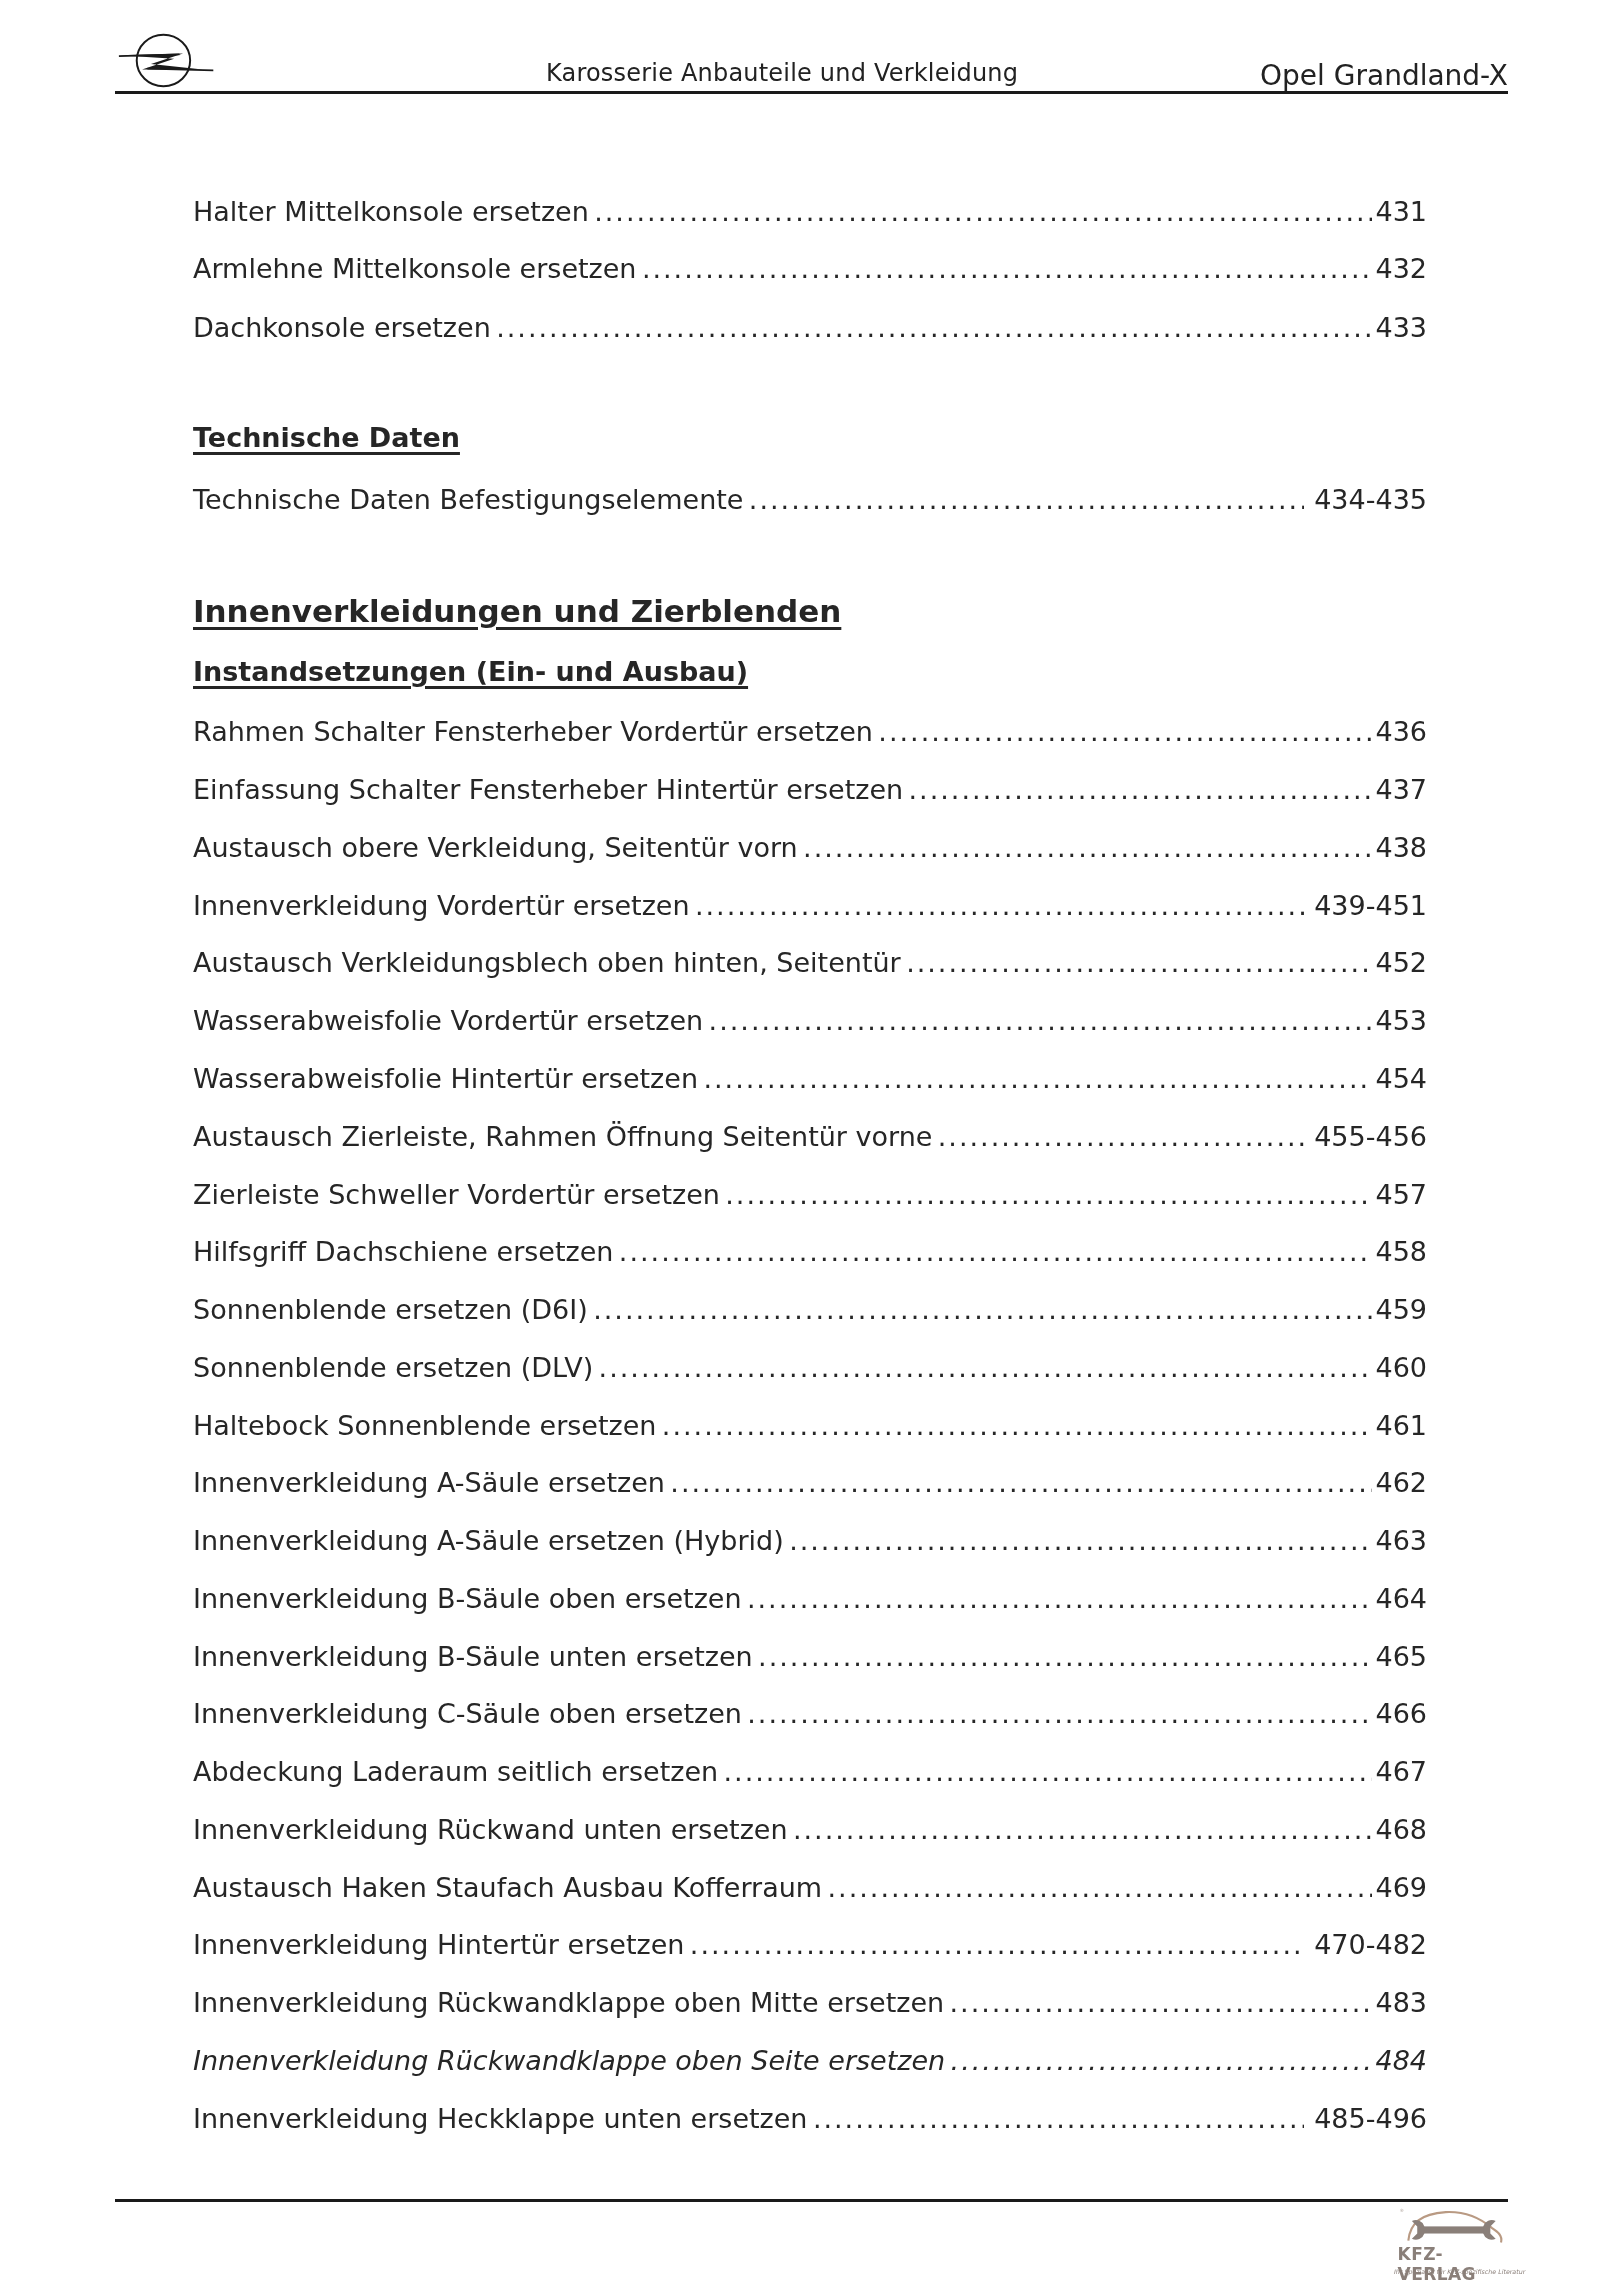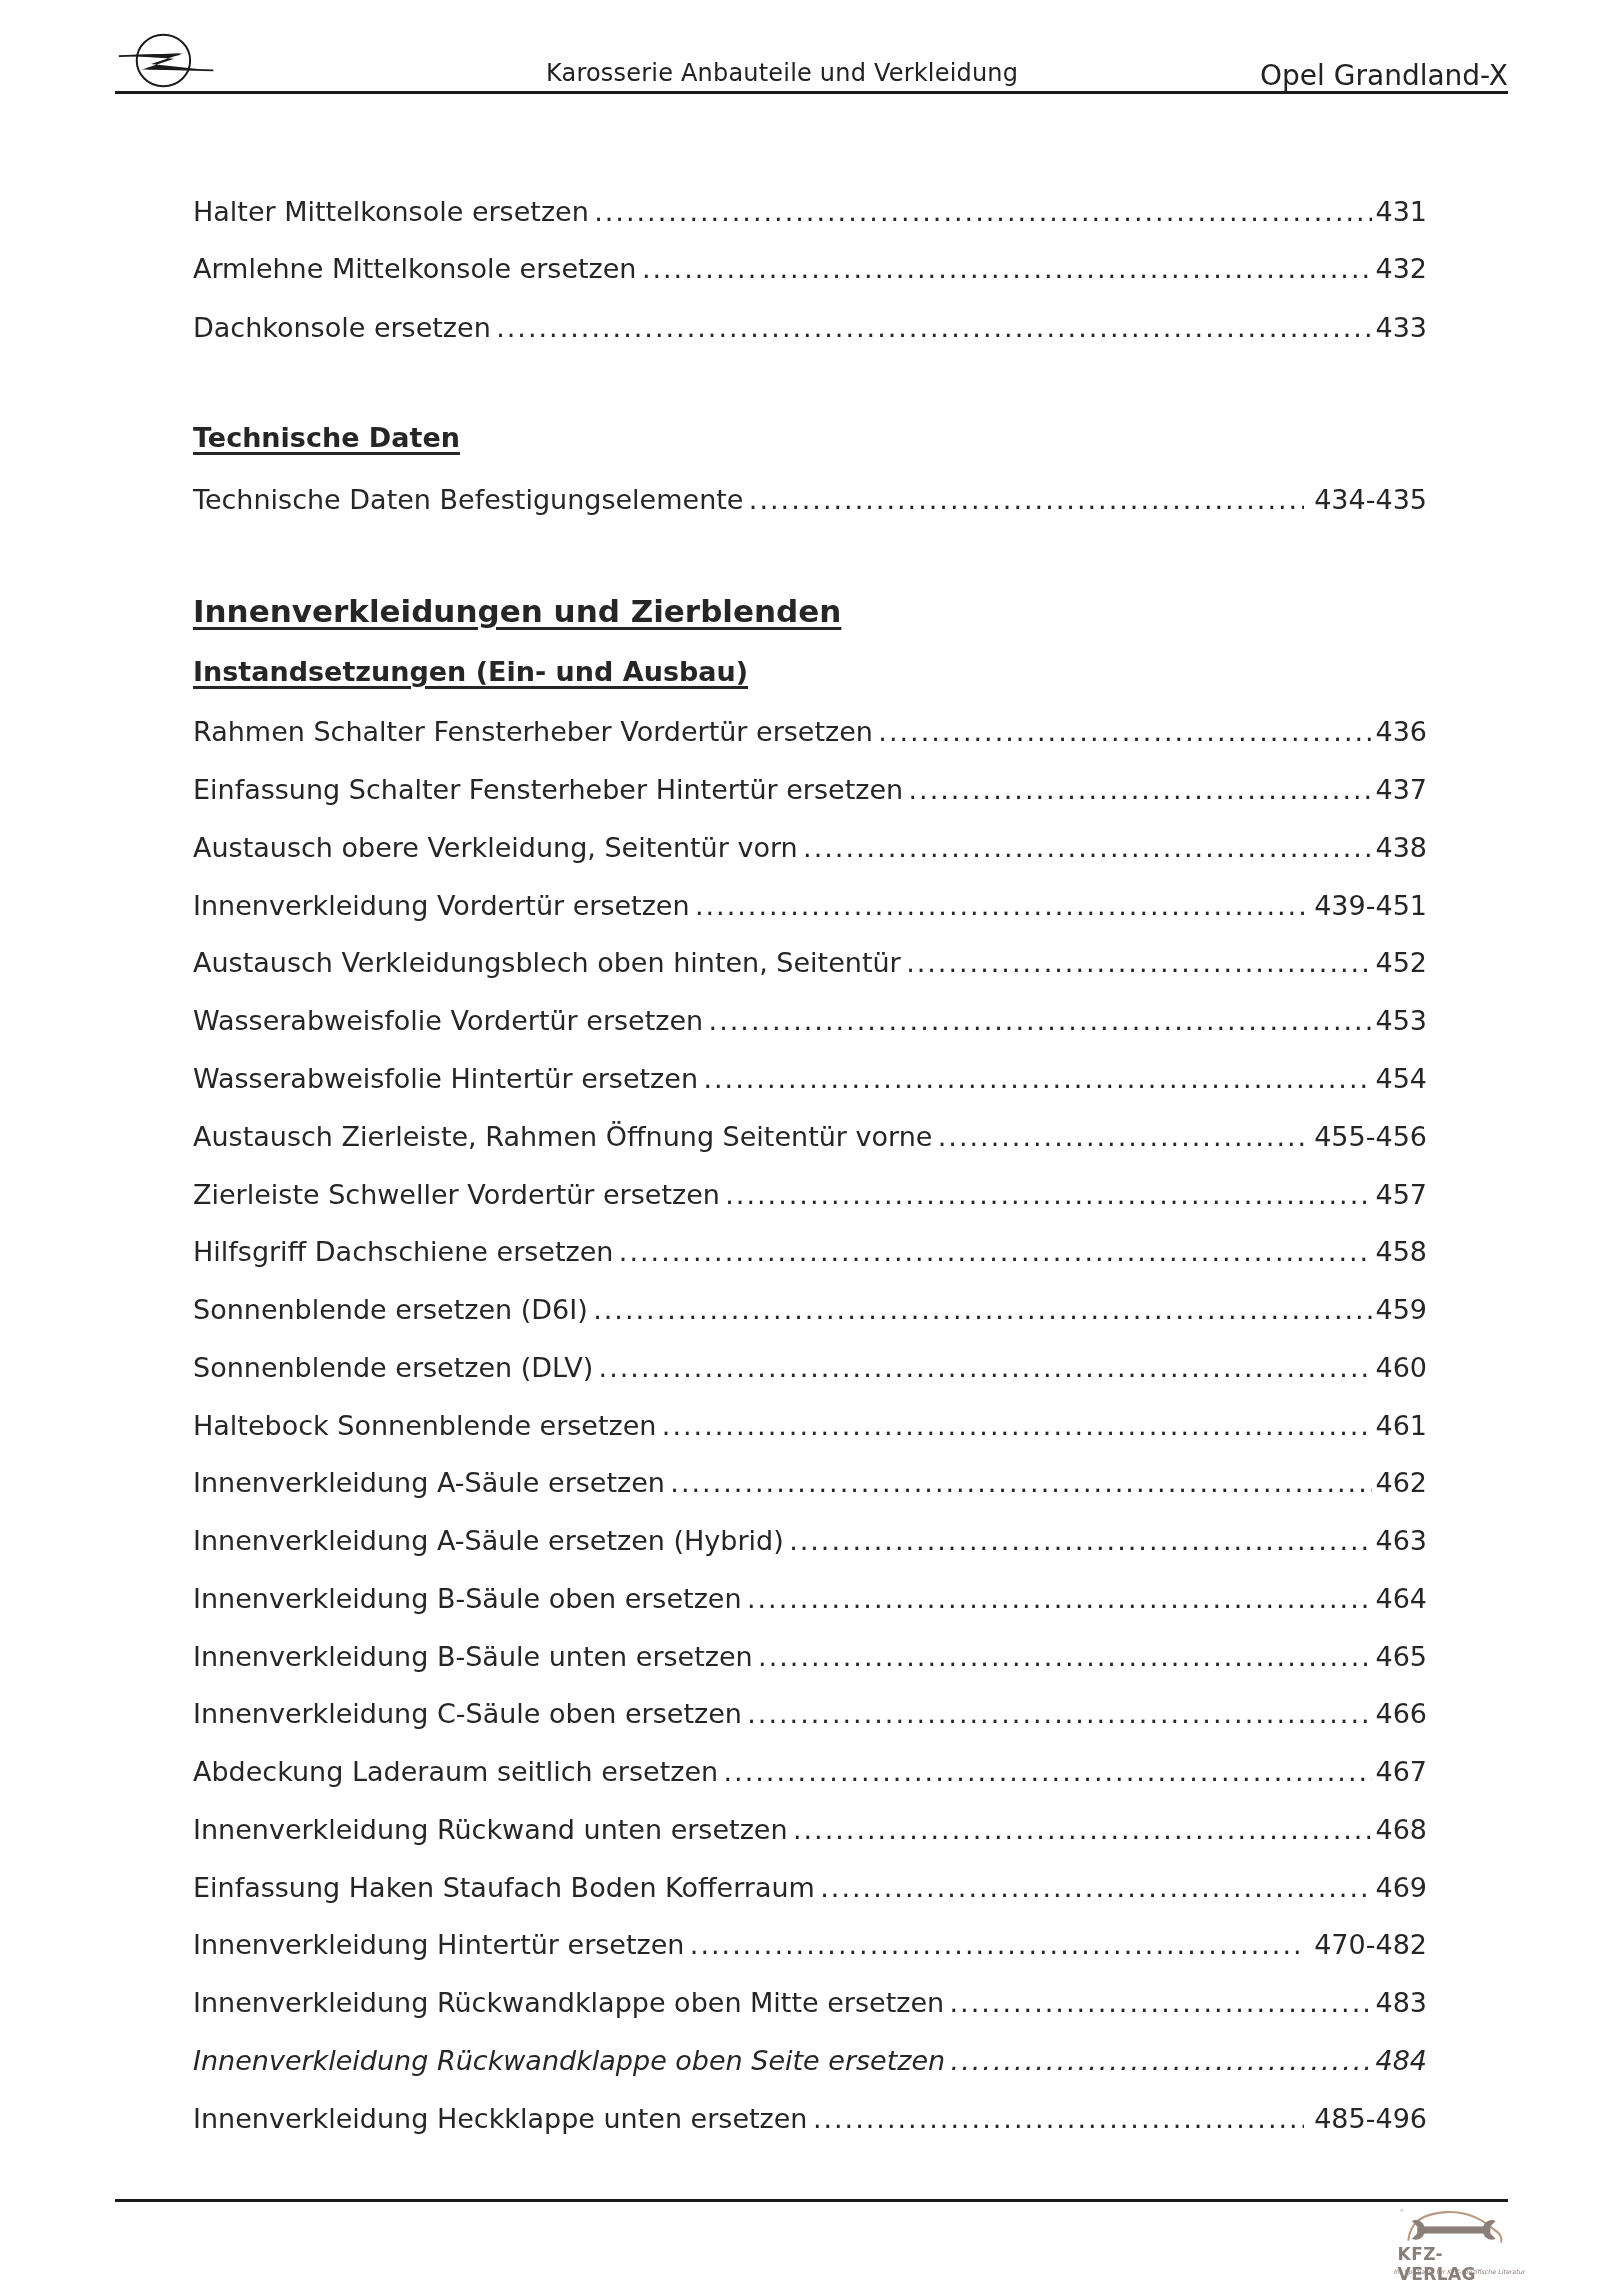--- a/index.html
+++ b/index.html
@@ -163,21 +163,21 @@
         <span class="label">Abdeckung Laderaum seitlich ersetzen</span>
         <span class="leader"></span>
         <span class="page">467</span>
       </div>
       <div class="row" style="top: 1806px;">
         <span class="label">Innenverkleidung Rückwand unten ersetzen</span>
         <span class="leader"></span>
         <span class="page">468</span>
       </div>
       <div class="row" style="top: 1864px;">
-        <span class="label">Einfassung Haken Staufach Boden Kofferraum</span>
+        <span class="label">Austausch Haken Staufach Ausbau Kofferraum</span>
         <span class="leader"></span>
         <span class="page">469</span>
       </div>
       <div class="row range" style="top: 1921px;">
         <span class="label">Innenverkleidung Hintertür ersetzen</span>
         <span class="leader"></span>
         <span class="page">470-482</span>
       </div>
       <div class="row" style="top: 1979px;">
         <span class="label">Innenverkleidung Rückwandklappe oben Mitte ersetzen</span>

